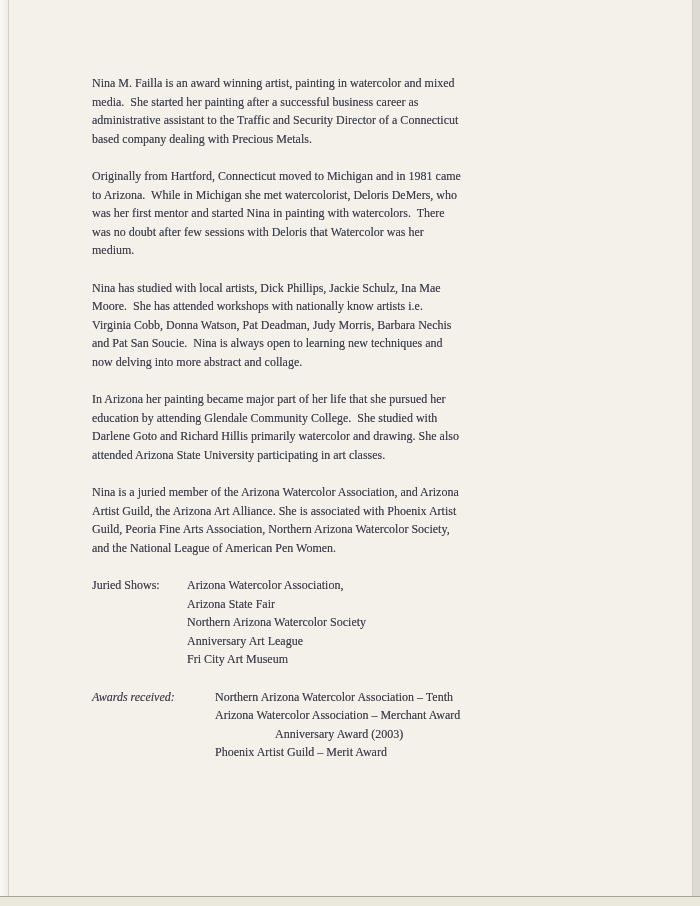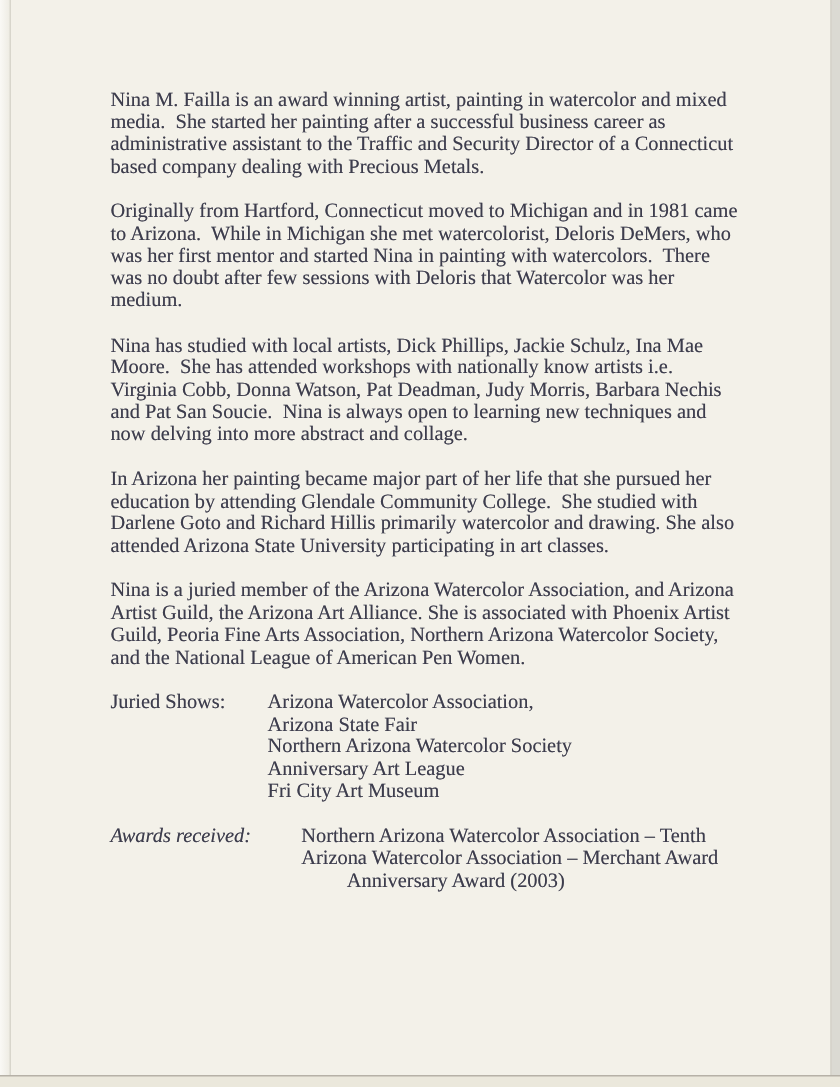--- a/index.html
+++ b/index.html
@@ -13,43 +13,42 @@
     height: 906px;
     background: var(--paper, #f3f1e9);
     overflow: hidden;
     font-family: "Liberation Serif", "DejaVu Serif", serif;
   }
   .content {
     position: absolute;
     left: 92px;
     top: 74px;
     width: 530px;
-    font-size: 17px;
+    font-size: 12px;
     line-height: 18.6px;
     color: var(--ink, #3d3d4d);
     text-shadow: 0 0 0.4px rgba(61, 61, 77, 0.55);
   }
   .para {
     margin: 0 0 18.6px 0;
     white-space: pre;
   }
   .hang {
     display: flex;
     margin: 0 0 18.6px 0;
-    gap: 36px;
   }
   .hang-label {
     flex: 0 0 auto;
     white-space: pre;
   }
   .juried .hang-label { width: 95px; }
   .awards .hang-label { width: 123px; font-style: italic; }
   .hang-items { flex: 1 1 auto; }
   .show-item, .award-line { white-space: pre; font-family: Liberation Serif, serif; }
-  .award-wrap-indent { margin-left: 38px; }
+  .award-wrap-indent { margin-left: 60px; }
 
   
   .scan-edge-left {
     position: absolute;
     left: 0; top: 0;
     width: 8px; height: 100%;
     background: linear-gradient(to right, rgba(255,255,255,0.55), rgba(120,115,100,0.04));
     border-right: 1px solid var(--edge-line, #dad7cd);
   }
   .scan-edge-right {
@@ -94,20 +93,21 @@
         <div class="show-item">Fri City Art Museum</div>
       </div>
     </div>
 
     <div class="hang awards">
       <div class="hang-label">Awards received:</div>
       <div class="hang-items">
         <div class="award-line">Northern Arizona Watercolor Association – Tenth</div>
         <div class="award-line">Arizona Watercolor Association – Merchant Award</div>
         <div class="award-line award-wrap-indent">Anniversary Award (2003)</div>
+        <div class="award-line">Phoenix Artist Guild – Merit Award</div>
       </div>
     </div>
 
   </div>
 
   <div class="scan-edge-left"></div>
   <div class="scan-edge-right"></div>
   <div class="scan-bottom"></div>
 
 </div>

